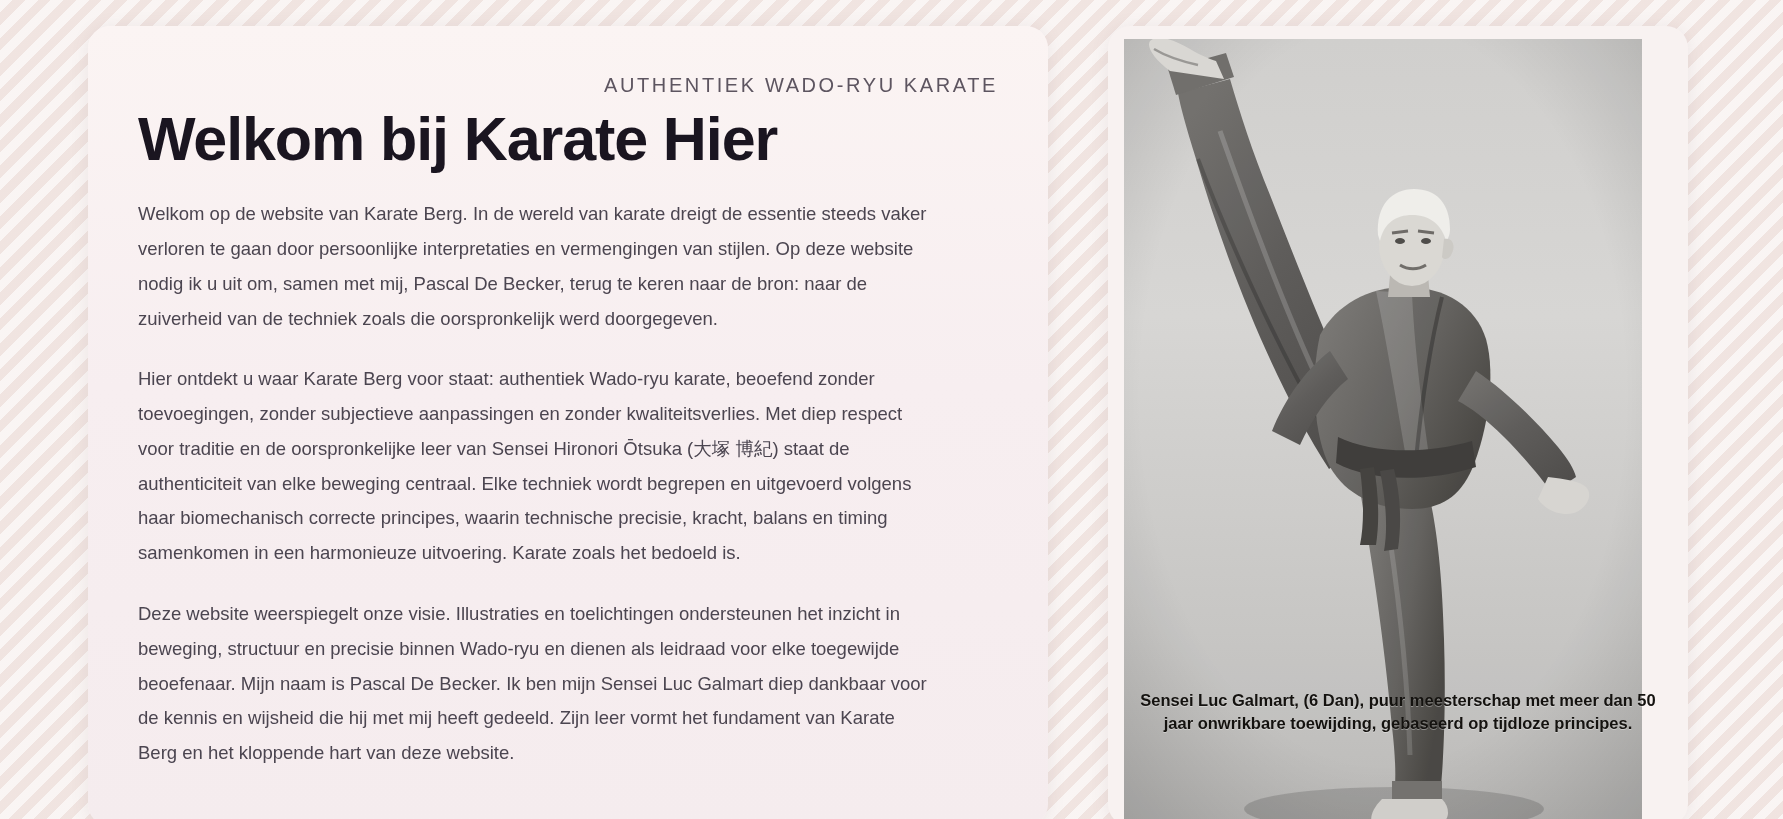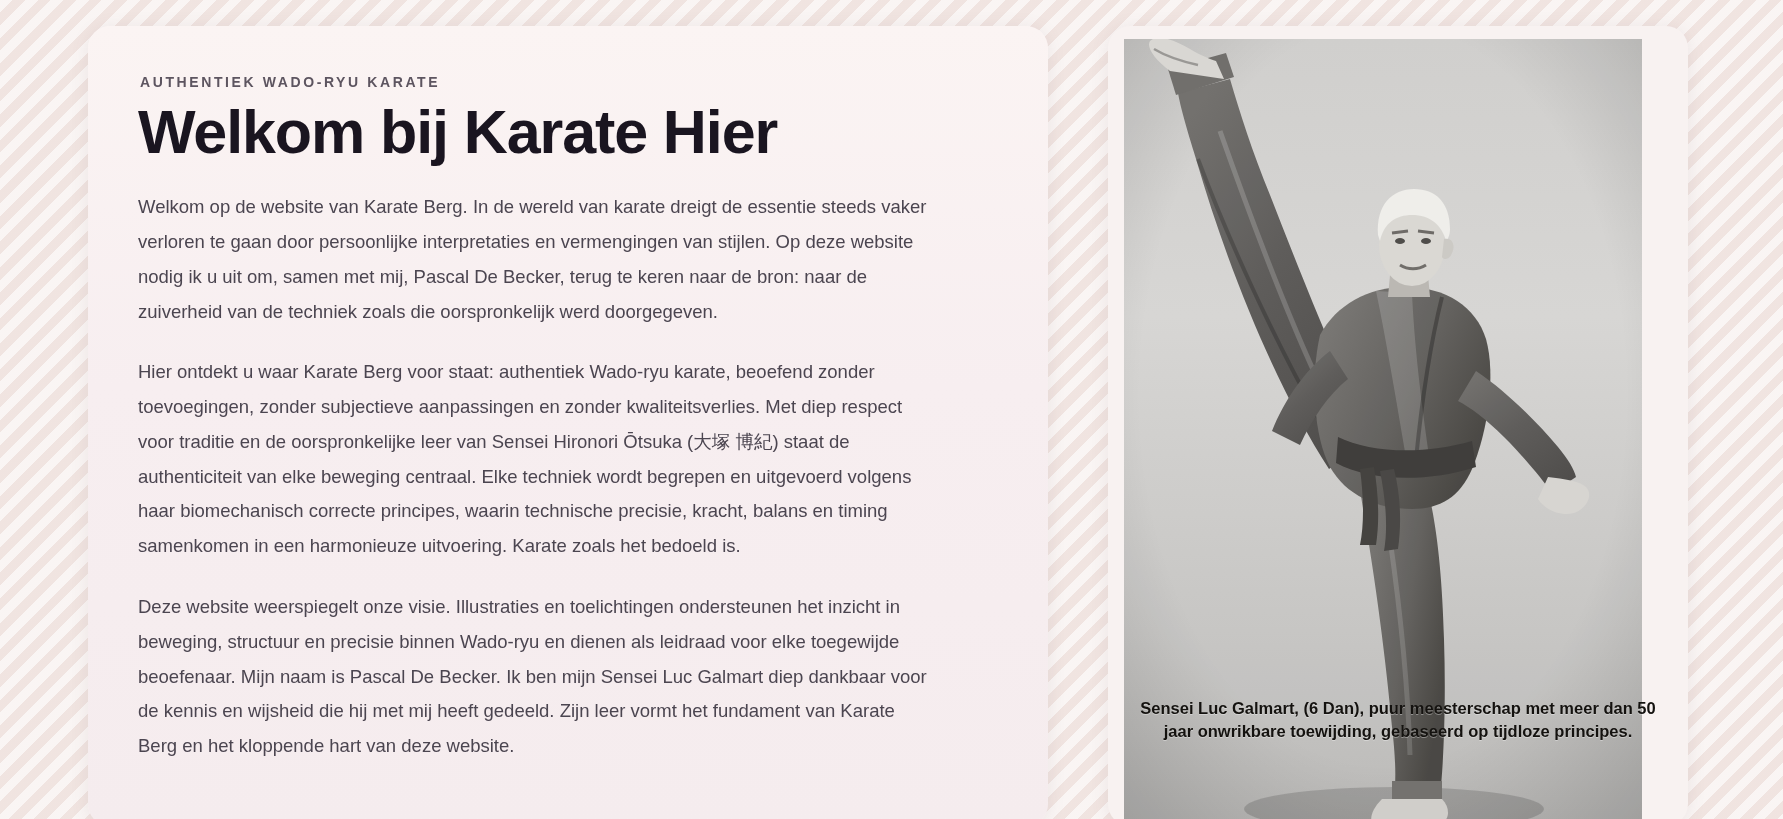--- a/index.html
+++ b/index.html
@@ -48,26 +48,27 @@
     min-height: 800px;
     border-radius: 22px;
     padding: 40px 50px 0 48px;
     background: linear-gradient(180deg, #fbf4f3 0%, #f7eef0 45%, #f5ecee 100%);
     box-shadow: 0 2px 18px rgba(120, 90, 95, 0.10);
     position: relative;
     overflow: hidden;
   }
 
   .eyebrow {
-    font-size: 14px;
+    font-size: 20px;
     letter-spacing: 2.6px;
-    font-weight: 700;
+    font-weight: 400;
     color: #5d5560;
     text-transform: uppercase;
     margin: 8px 0 6px 4px;
+    text-align: right;
   }
 
   .headline {
     font-size: 61px;
     line-height: 1.12;
     font-weight: 700;
     color: #1a1520;
     letter-spacing: -1.1px;
     margin: 8px 0 24px 2px;
   }
@@ -102,21 +103,21 @@
     background: linear-gradient(180deg, #c9c9c9 0%, #d3d2d0 40%, #c4c3c1 100%);
   }
 
   
   .photo-frame svg { display: block; width: 100%; height: 100%; }
 
   .caption {
     position: absolute;
     left: 22px;
     right: 22px;
-    bottom: 84px;
+    bottom: 92px;
     text-align: center;
     font-size: 16.5px;
     line-height: 1.35;
     font-weight: 700;
     color: #14120f;
     text-shadow: 0 1px 0 rgba(255,255,255,0.35);
   }
 </style>
 </head>
 <body>

